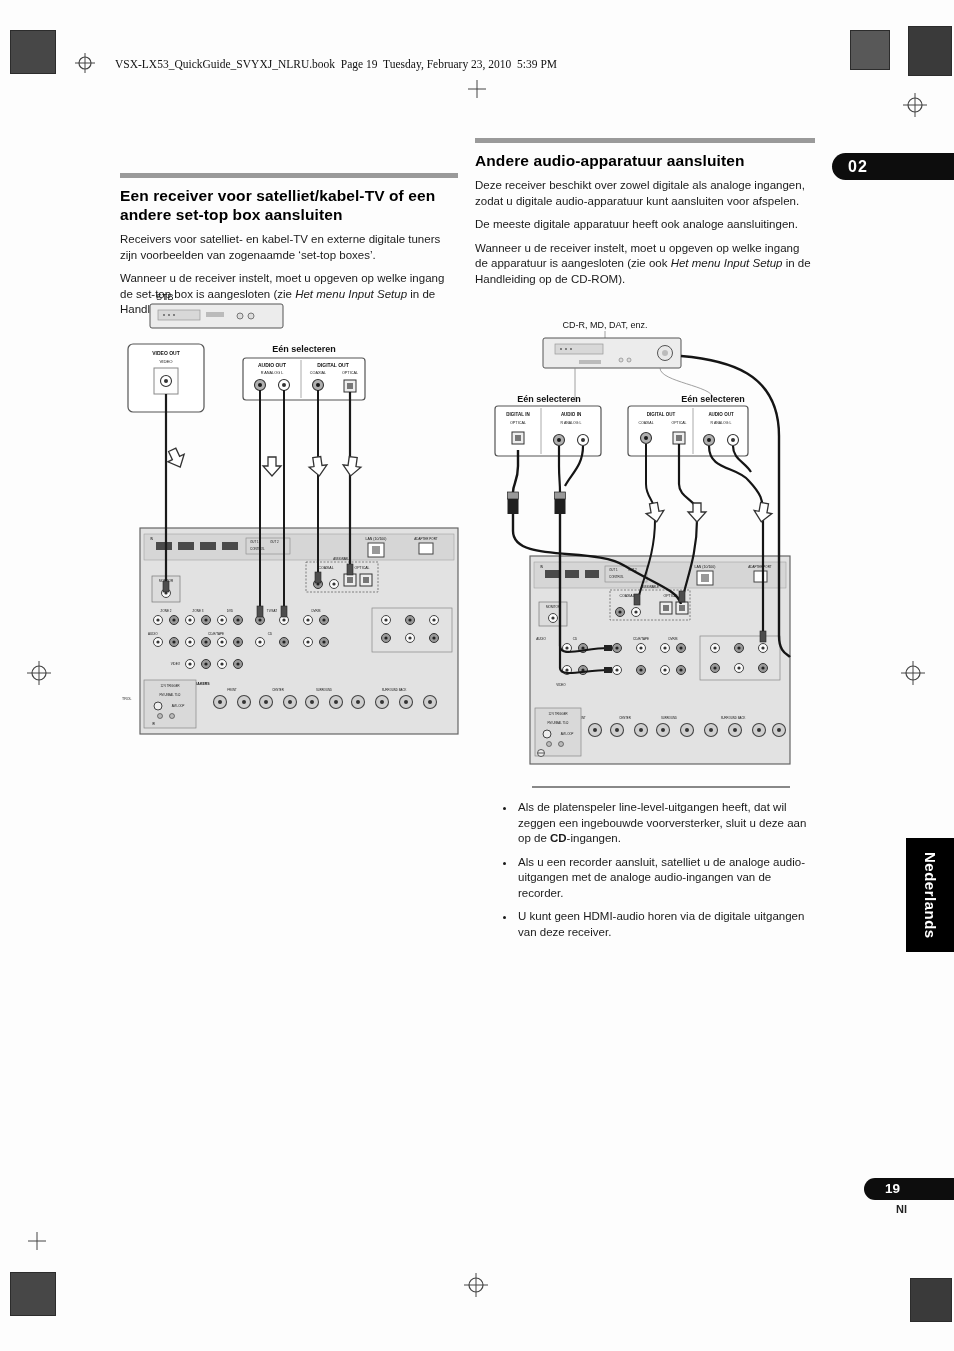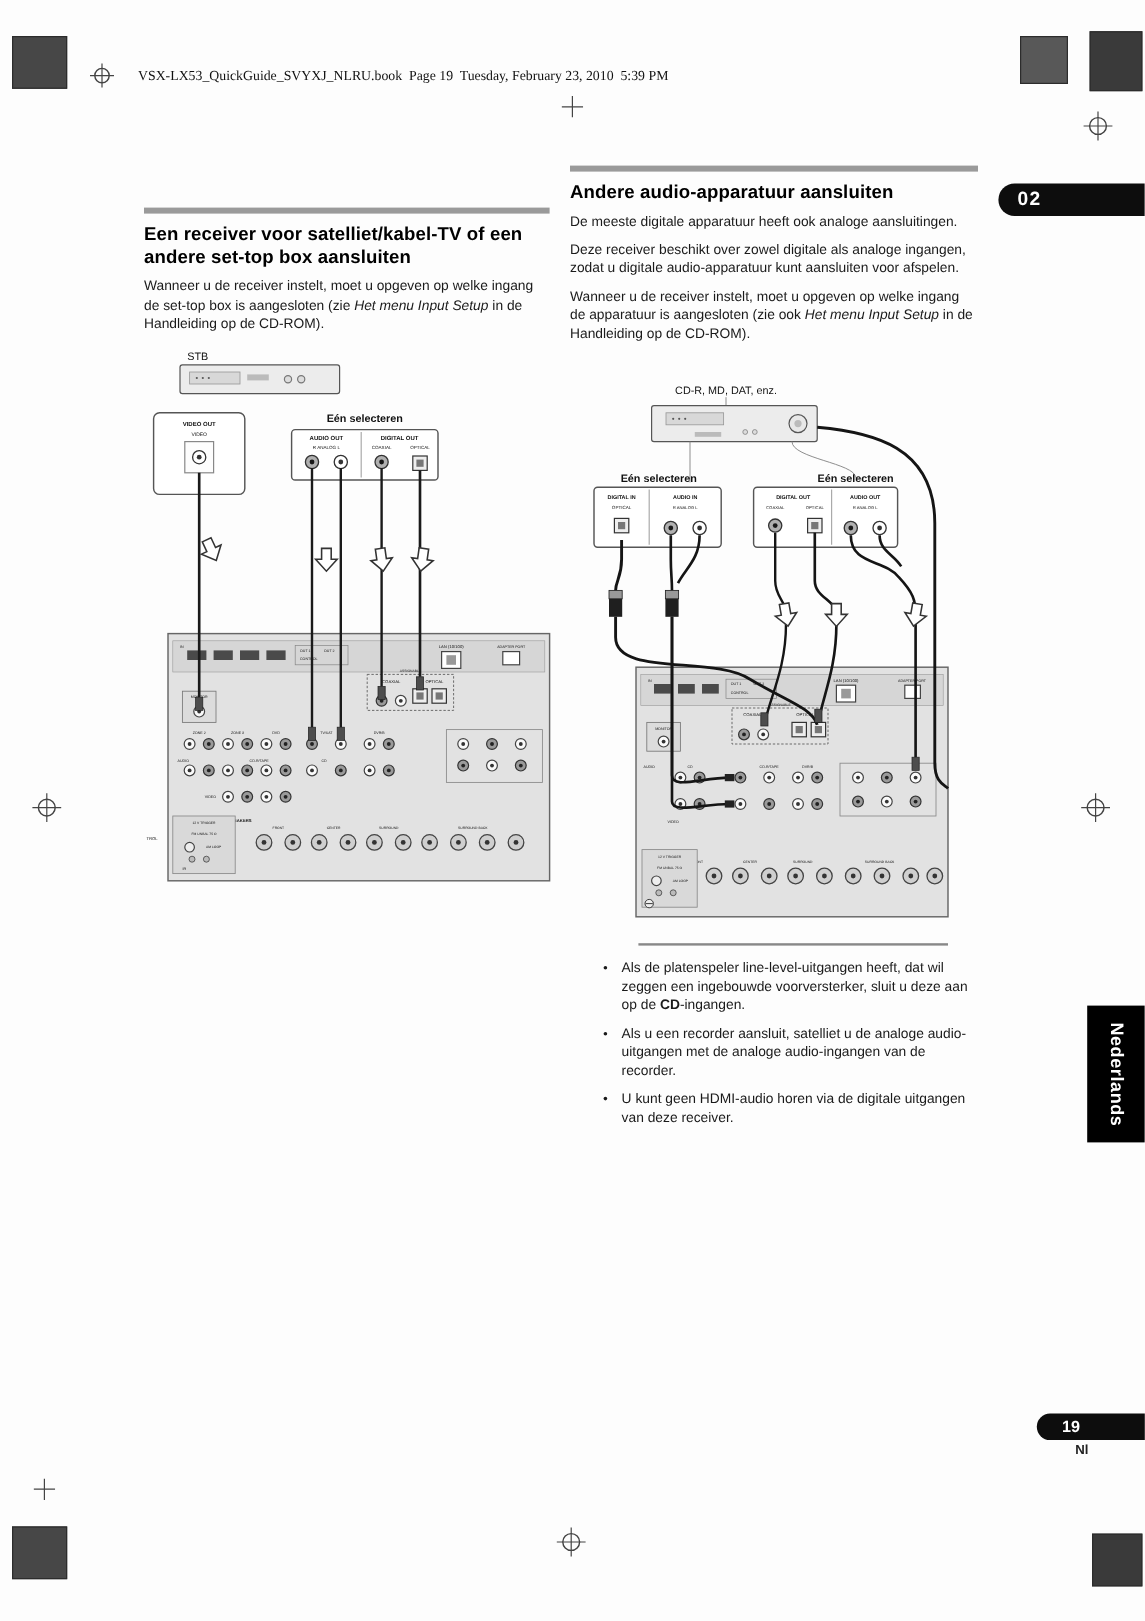--- a/index.html
+++ b/index.html
@@ -58,28 +58,29 @@
     <path d="M9,0 V18 M0,9 H18" stroke="#444" stroke-width="1"></path>
   </svg>
 
 <div class="abs header-line" style="left:115px;top:58px;text-align:right;">VSX-LX53_QuickGuide_SVYXJ_NLRU.book  Page 19  Tuesday, February 23, 2010  5:39 PM</div>
 
 <div id="chapter-badge" class="abs badge">02</div>
 
 <div class="abs" style="left:120px;top:138px;width:338px;margin-top:35px;">
   <div class="rule"></div>
   <h1 class="section">Een receiver voor satelliet/kabel-TV of een andere set-top box aansluiten</h1>
+  <p class="body">Receivers voor satelliet- en kabel-TV en externe digitale tuners zijn voorbeelden van zogenaamde ‘set-top boxes’.</p>
   <p class="body"><span>Wanneer u de receiver instelt, moet u opgeven op welke ingang de set-top box is aangesloten (zie </span><i>Het menu Input Setup</i><span> in de Handleiding op de CD-ROM).</span></p>
 </div>
 
 <div class="abs" style="left:475px;top:138px;width:340px;">
   <div class="rule"></div>
   <h1 class="section">Andere audio-apparatuur aansluiten</h1>
+  <p class="body">Deze receiver beschikt over zowel digitale als analoge ingangen, zodat u digitale audio-apparatuur kunt aansluiten voor afspelen.</p>
   <p class="body">De meeste digitale apparatuur heeft ook analoge aansluitingen.</p>
-  <p class="body">Deze receiver beschikt over zowel digitale als analoge ingangen, zodat u digitale audio-apparatuur kunt aansluiten voor afspelen.</p>
   <p class="body"><span>Wanneer u de receiver instelt, moet u opgeven op welke ingang de apparatuur is aangesloten (zie ook </span><i>Het menu Input Setup</i><span> in de Handleiding op de CD-ROM).</span></p>
 </div>
 
 <svg class="abs" style="left:120px;top:288px;" width="340" height="455" viewBox="0 0 340 455">
   <defs>
     <g id="def-jack">
         <circle r="4.5" fill="#fafafa" stroke="#444" stroke-width="1"></circle>
         <circle r="1.6" fill="#333"></circle>
       </g>
     <g id="def-jackd">

